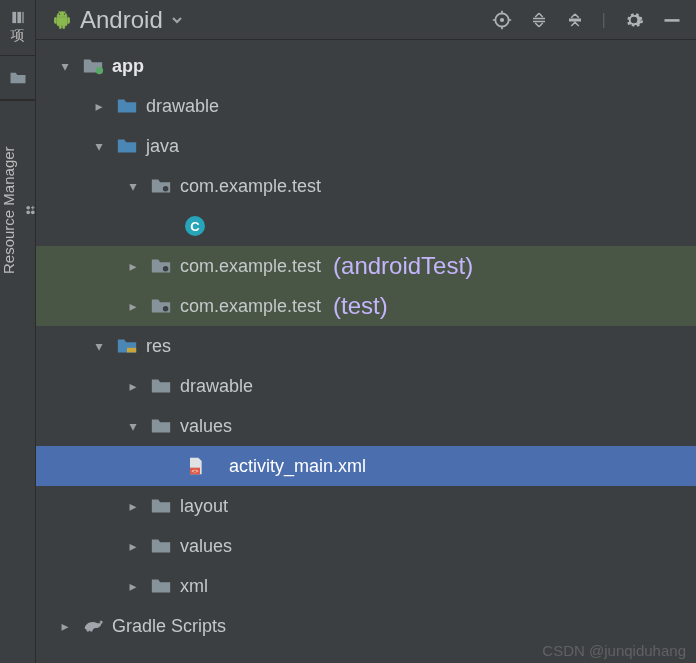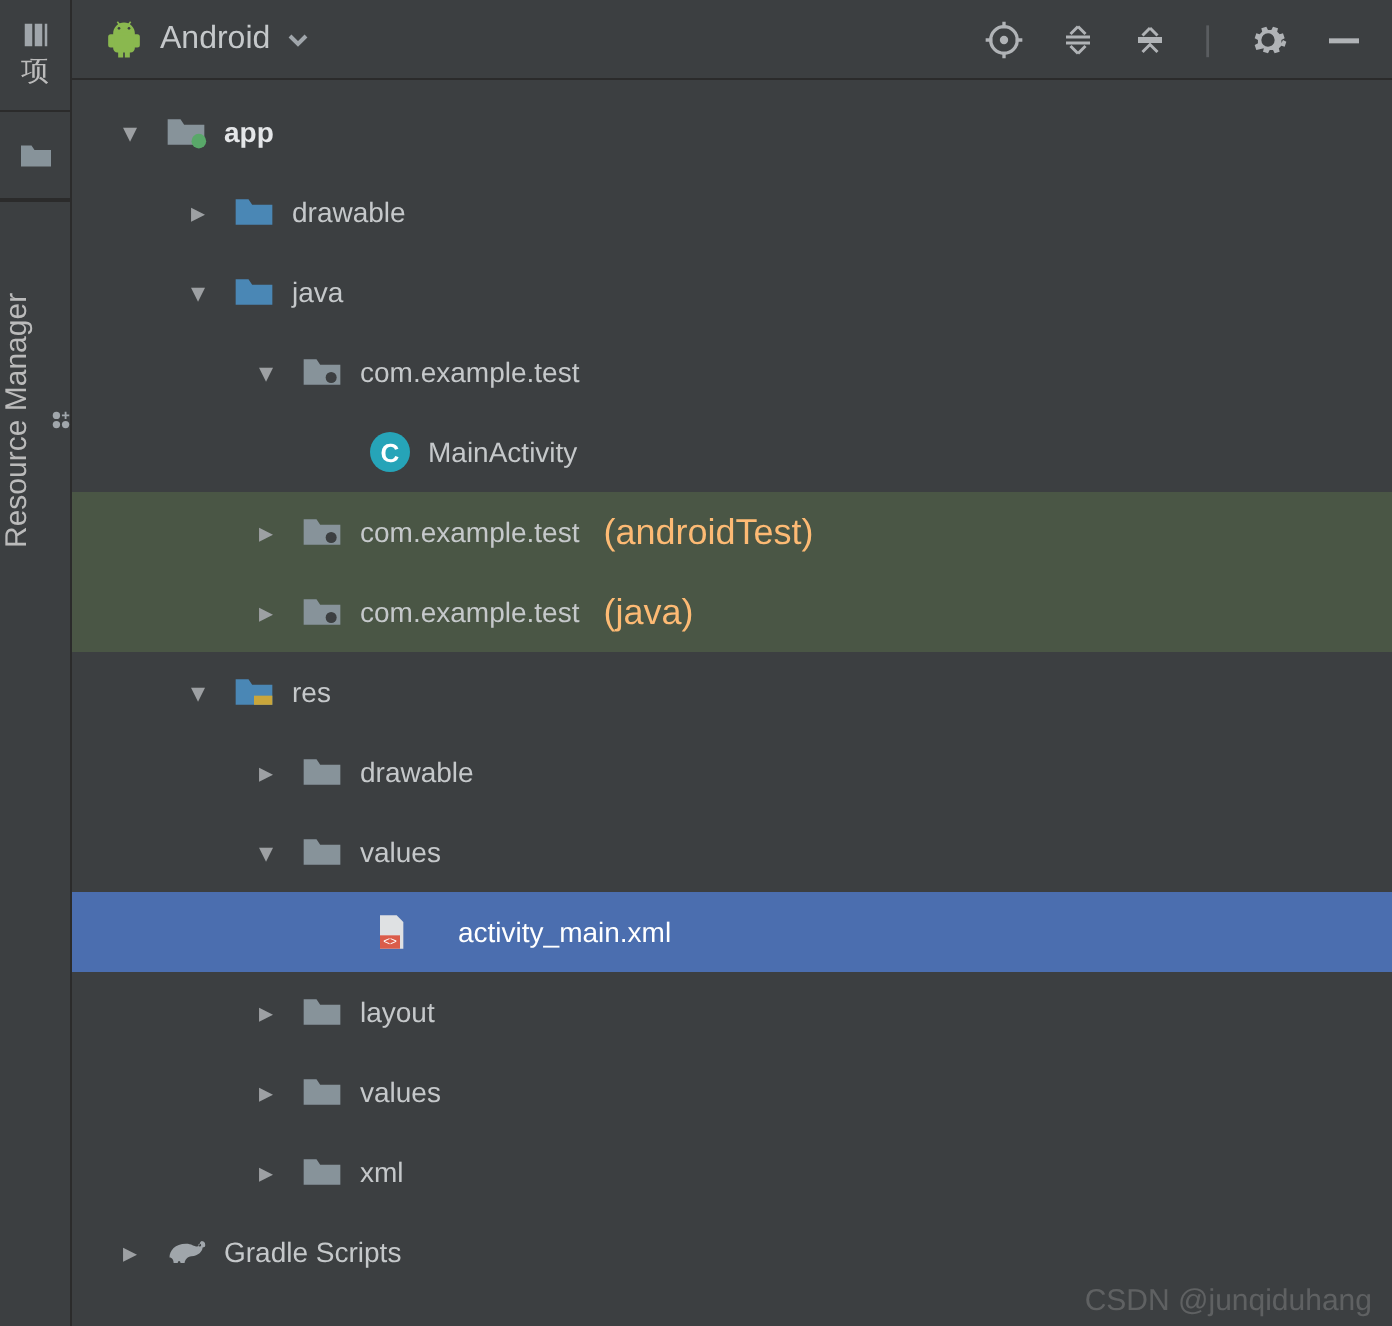--- a/index.html
+++ b/index.html
@@ -59,21 +59,21 @@
     padding: 0 6px 0 10px;
   }
   .view-combo {
     display: flex;
     align-items: center;
     gap: 8px;
     padding: 4px 6px;
     cursor: pointer;
     color: #d1d1d1;
   }
-  .view-combo .label { font-size: 16px; }
+  .view-combo .label { font-size: 24px; }
   .toolbar .spacer { flex:1; }
   .tool-icons { display:flex; align-items:center; gap:18px; padding-right:8px; }
   .tool-icons > * { cursor:pointer; display:flex; align-items:center; }
   .tree {
     flex:1;
     padding: 6px 0;
     overflow:auto;
     position: relative;
   }
   .row {
@@ -89,23 +89,23 @@
   .row.selected {
     background: #4b6eaf;
     color: #ffffff;
   }
   .row.selected .label, .row.selected .label-dim { color:#fff;margin-left:15px; }
   .row.tinted-green { background: #4a5645; }
   .indent { display:inline-block; }
   .chev { width:18px; display:flex; justify-content:center; color:#9da0a3; font-size:14px;}
   .chev.blank { visibility:hidden; }
   .icon { width:22px; height:22px; display:flex; align-items:center; justify-content:center; }
-  .label { color:#c5c8ca; font-size:14px; }
+  .label { color:#c5c8ca; font-size:18px; }
   .label.bold { font-weight:700; color:#e4e6e8; }
-  .label-dim { color:#fdba74; font-size:18px; margin-left:4px; }
+  .label-dim { color:#c4b5fd; font-size:24px; margin-left:4px; }
   .watermark {
     position:absolute; right:10px; bottom:4px;
     color:rgba(200,200,200,0.25); font-size:15px;
     pointer-events:none;
     margin-left:28px;
   }
   
   .folder { fill:#87939a; }
   .folder-green-dot circle { fill:#59a869; }
   .c-badge {
@@ -240,21 +240,20 @@
         </span>
       <span class="label">com.example.test</span>
     </div>
 
     <div class="row clickable">
       <span class="indent" style="width:114px"></span>
       <span class="chev blank">▸</span>
       <span class="icon">
           <span class="c-badge">C</span>
         </span>
-      <span class="label">MainActivity</span>
     </div>
 
     <div class="row clickable tinted-green">
       <span class="indent" style="width:80px"></span>
       <span class="chev">▸</span>
       <span class="icon">
           <svg width="22" height="18" viewBox="0 0 24 18">
             <path class="folder" d="M2 2h7l2 3h11v11H2z"></path>
             <circle cx="17" cy="12" r="3" fill="#3c3f41"></circle>
           </svg>
@@ -266,21 +265,21 @@
     <div class="row clickable tinted-green">
       <span class="indent" style="width:80px"></span>
       <span class="chev">▸</span>
       <span class="icon">
           <svg width="22" height="18" viewBox="0 0 24 18">
             <path class="folder" d="M2 2h7l2 3h11v11H2z"></path>
             <circle cx="17" cy="12" r="3" fill="#3c3f41"></circle>
           </svg>
         </span>
       <span class="label">com.example.test</span>
-      <span class="label-dim">(java)</span>
+      <span class="label-dim">(test)</span>
     </div>
 
     <div class="row clickable">
       <span class="indent" style="width:46px"></span>
       <span class="chev">▾</span>
       <span class="icon">
         <svg class="res-folder" width="22" height="18" viewBox="0 0 24 18">
             <path fill="#4a87b5" d="M2 2h7l2 3h11v11H2z"></path>
             <rect class="stripe" x="12" y="11" width="10" height="5"></rect>
           </svg>

